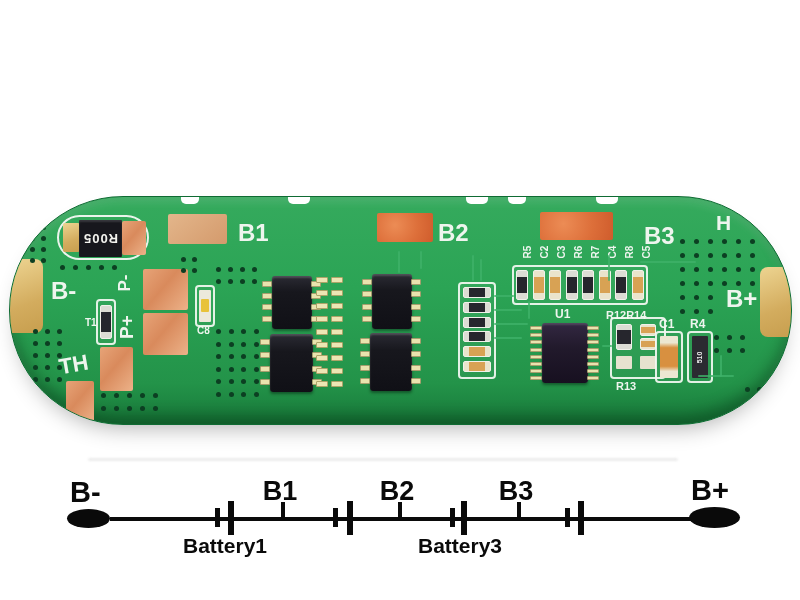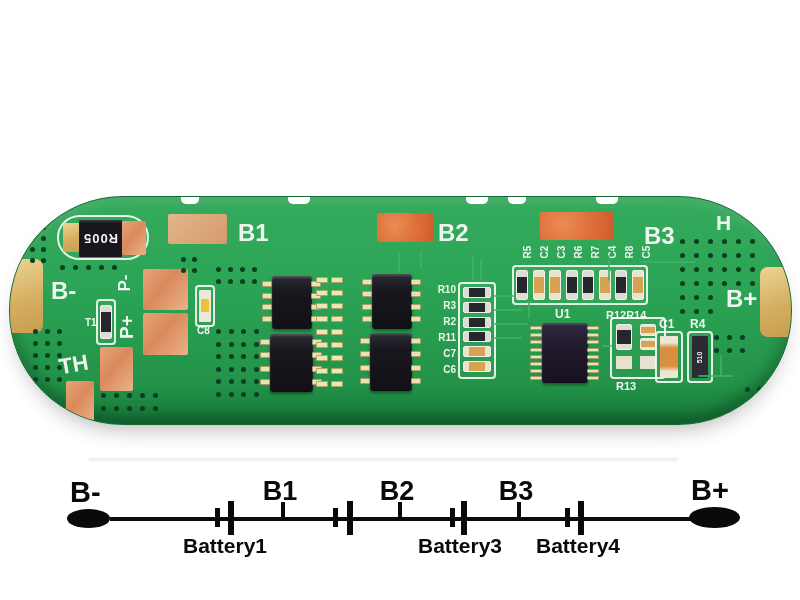--- a/index.html
+++ b/index.html
@@ -176,28 +176,20 @@
       <div class="pin" style="position: absolute; left: -10px; top: 5px; width: 10px; height: 6px;"></div>
       <div class="pin" style="position: absolute; left: 41px; top: 5px; width: 10px; height: 6px;"></div>
       <div class="pin" style="position: absolute; left: -10px; top: 18.3333px; width: 10px; height: 6px;"></div>
       <div class="pin" style="position: absolute; left: 41px; top: 18.3333px; width: 10px; height: 6px;"></div>
       <div class="pin" style="position: absolute; left: -10px; top: 31.6667px; width: 10px; height: 6px;"></div>
       <div class="pin" style="position: absolute; left: 41px; top: 31.6667px; width: 10px; height: 6px;"></div>
       <div class="pin" style="position: absolute; left: -10px; top: 45px; width: 10px; height: 6px;"></div>
       <div class="pin" style="position: absolute; left: 41px; top: 45px; width: 10px; height: 6px;"></div>
     </div>
 
-  <div id="col-labels">
-      <div>R10</div>
-      <div>R3</div>
-      <div>R2</div>
-      <div>R11</div>
-      <div>C7</div>
-      <div>C6</div>
-    </div>
   <div id="col-box" class="outline">
     <div id="col-comps">
         <div class="rcomp-h"></div>
         <div class="rcomp-h"></div>
         <div class="rcomp-h"></div>
         <div class="rcomp-h"></div>
         <div class="ccomp-h"></div>
         <div class="ccomp-h"></div>
       </div>
   </div>
@@ -427,20 +419,19 @@
     </div>
     <div class="" style="position: absolute; left: 448px; top: 38px; width: 23px; height: 42px;">
       <div class="dbar" style="position: absolute; left: 2px; top: 10px; width: 5px; height: 19px;"></div>
       <div class="dbar" style="position: absolute; left: 13px; top: 3px; width: 6px; height: 34px;"></div>
     </div>
     <div class="dlabel" style="left: 460px; top: 74px; font-size: 21px; transform: translateX(-50%);">Battery3</div>
     <div class="" style="position: absolute; left: 563px; top: 38px; width: 25px; height: 42px;">
       <div class="dbar" style="position: absolute; left: 2px; top: 10px; width: 5px; height: 19px;"></div>
       <div class="dbar" style="position: absolute; left: 15px; top: 3px; width: 6px; height: 34px;"></div>
     </div>
-    <div class="dlabel" style="left: 578px; top: 74px; font-size: 21px; transform: translateX(-50%);">Battery4</div>
     <div class="dbar" style="position: absolute; left: 281px; top: 42px; width: 4px; height: 17px;"></div>
     <div class="dlabel" style="left: 280px; top: 16px; font-size: 27px; transform: translateX(-50%);">B1</div>
     <div class="dbar" style="position: absolute; left: 398px; top: 42px; width: 4px; height: 17px;"></div>
     <div class="dlabel" style="left: 397px; top: 16px; font-size: 27px; transform: translateX(-50%);">B2</div>
     <div class="dbar" style="position: absolute; left: 517px; top: 42px; width: 4px; height: 17px;"></div>
     <div class="dlabel" style="left: 516px; top: 16px; font-size: 27px; transform: translateX(-50%);">B3</div>
   </div>
 
 </body></html>

